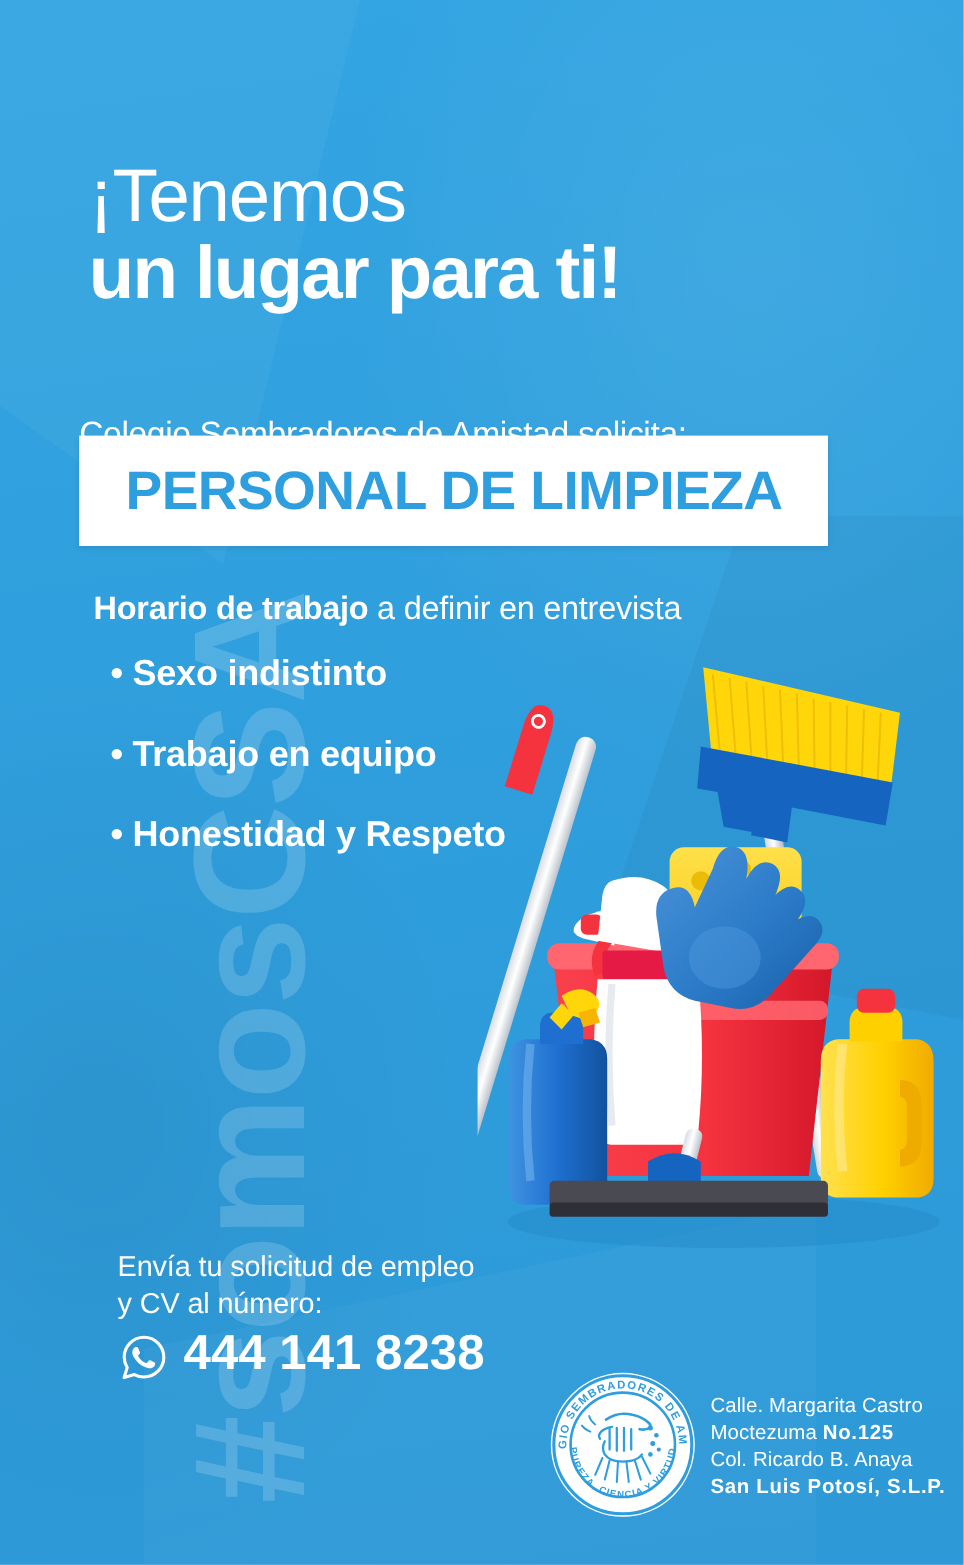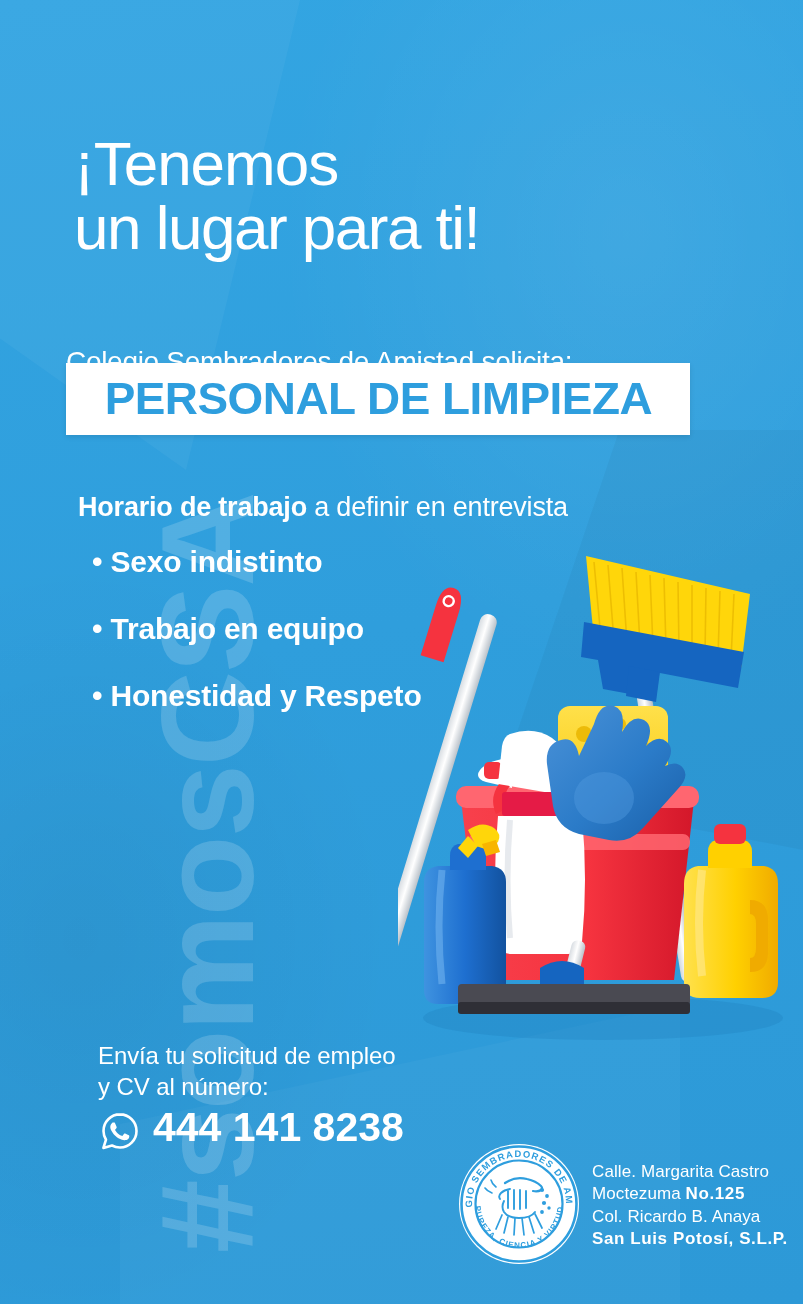--- a/index.html
+++ b/index.html
@@ -44,32 +44,32 @@
   }
 
   
   .content{position:relative;z-index:5;}
 
   #headline{
     position:absolute;left:74px;top:134px;
     color:#fff;line-height:.96;white-space:nowrap;
   }
   #headline .l1{display:block;font-size:62px;font-weight:400;letter-spacing:-1px;}
-  #headline .l2{display:block;font-size:62px;font-weight:400;letter-spacing:-1.5px;margin-top:4px;}
+  #headline .l2{display:block;font-size:62px;font-weight:700;letter-spacing:-1.5px;margin-top:4px;}
 
   #solicita{
     position:absolute;left:66px;top:300px;
     color:#fff;font-size:28px;font-weight:400;letter-spacing:-.3px;
     white-space:nowrap;
     margin-top:46px;
   }
 
   #jobband{
     position:absolute;left:66px;top:363px;
-    width:624px;height:72px;
+    width:624px;height:92px;
     background:#fff;
     display:flex;align-items:center;justify-content:center;
     box-shadow:0 2px 5px rgba(0,0,0,.10);
   }
   #jobtitle{
     color:#2e9ede;font-size:45px;font-weight:700;
     letter-spacing:-.5px;white-space:nowrap;
     transform:scaleX(1.02);
   }
 

